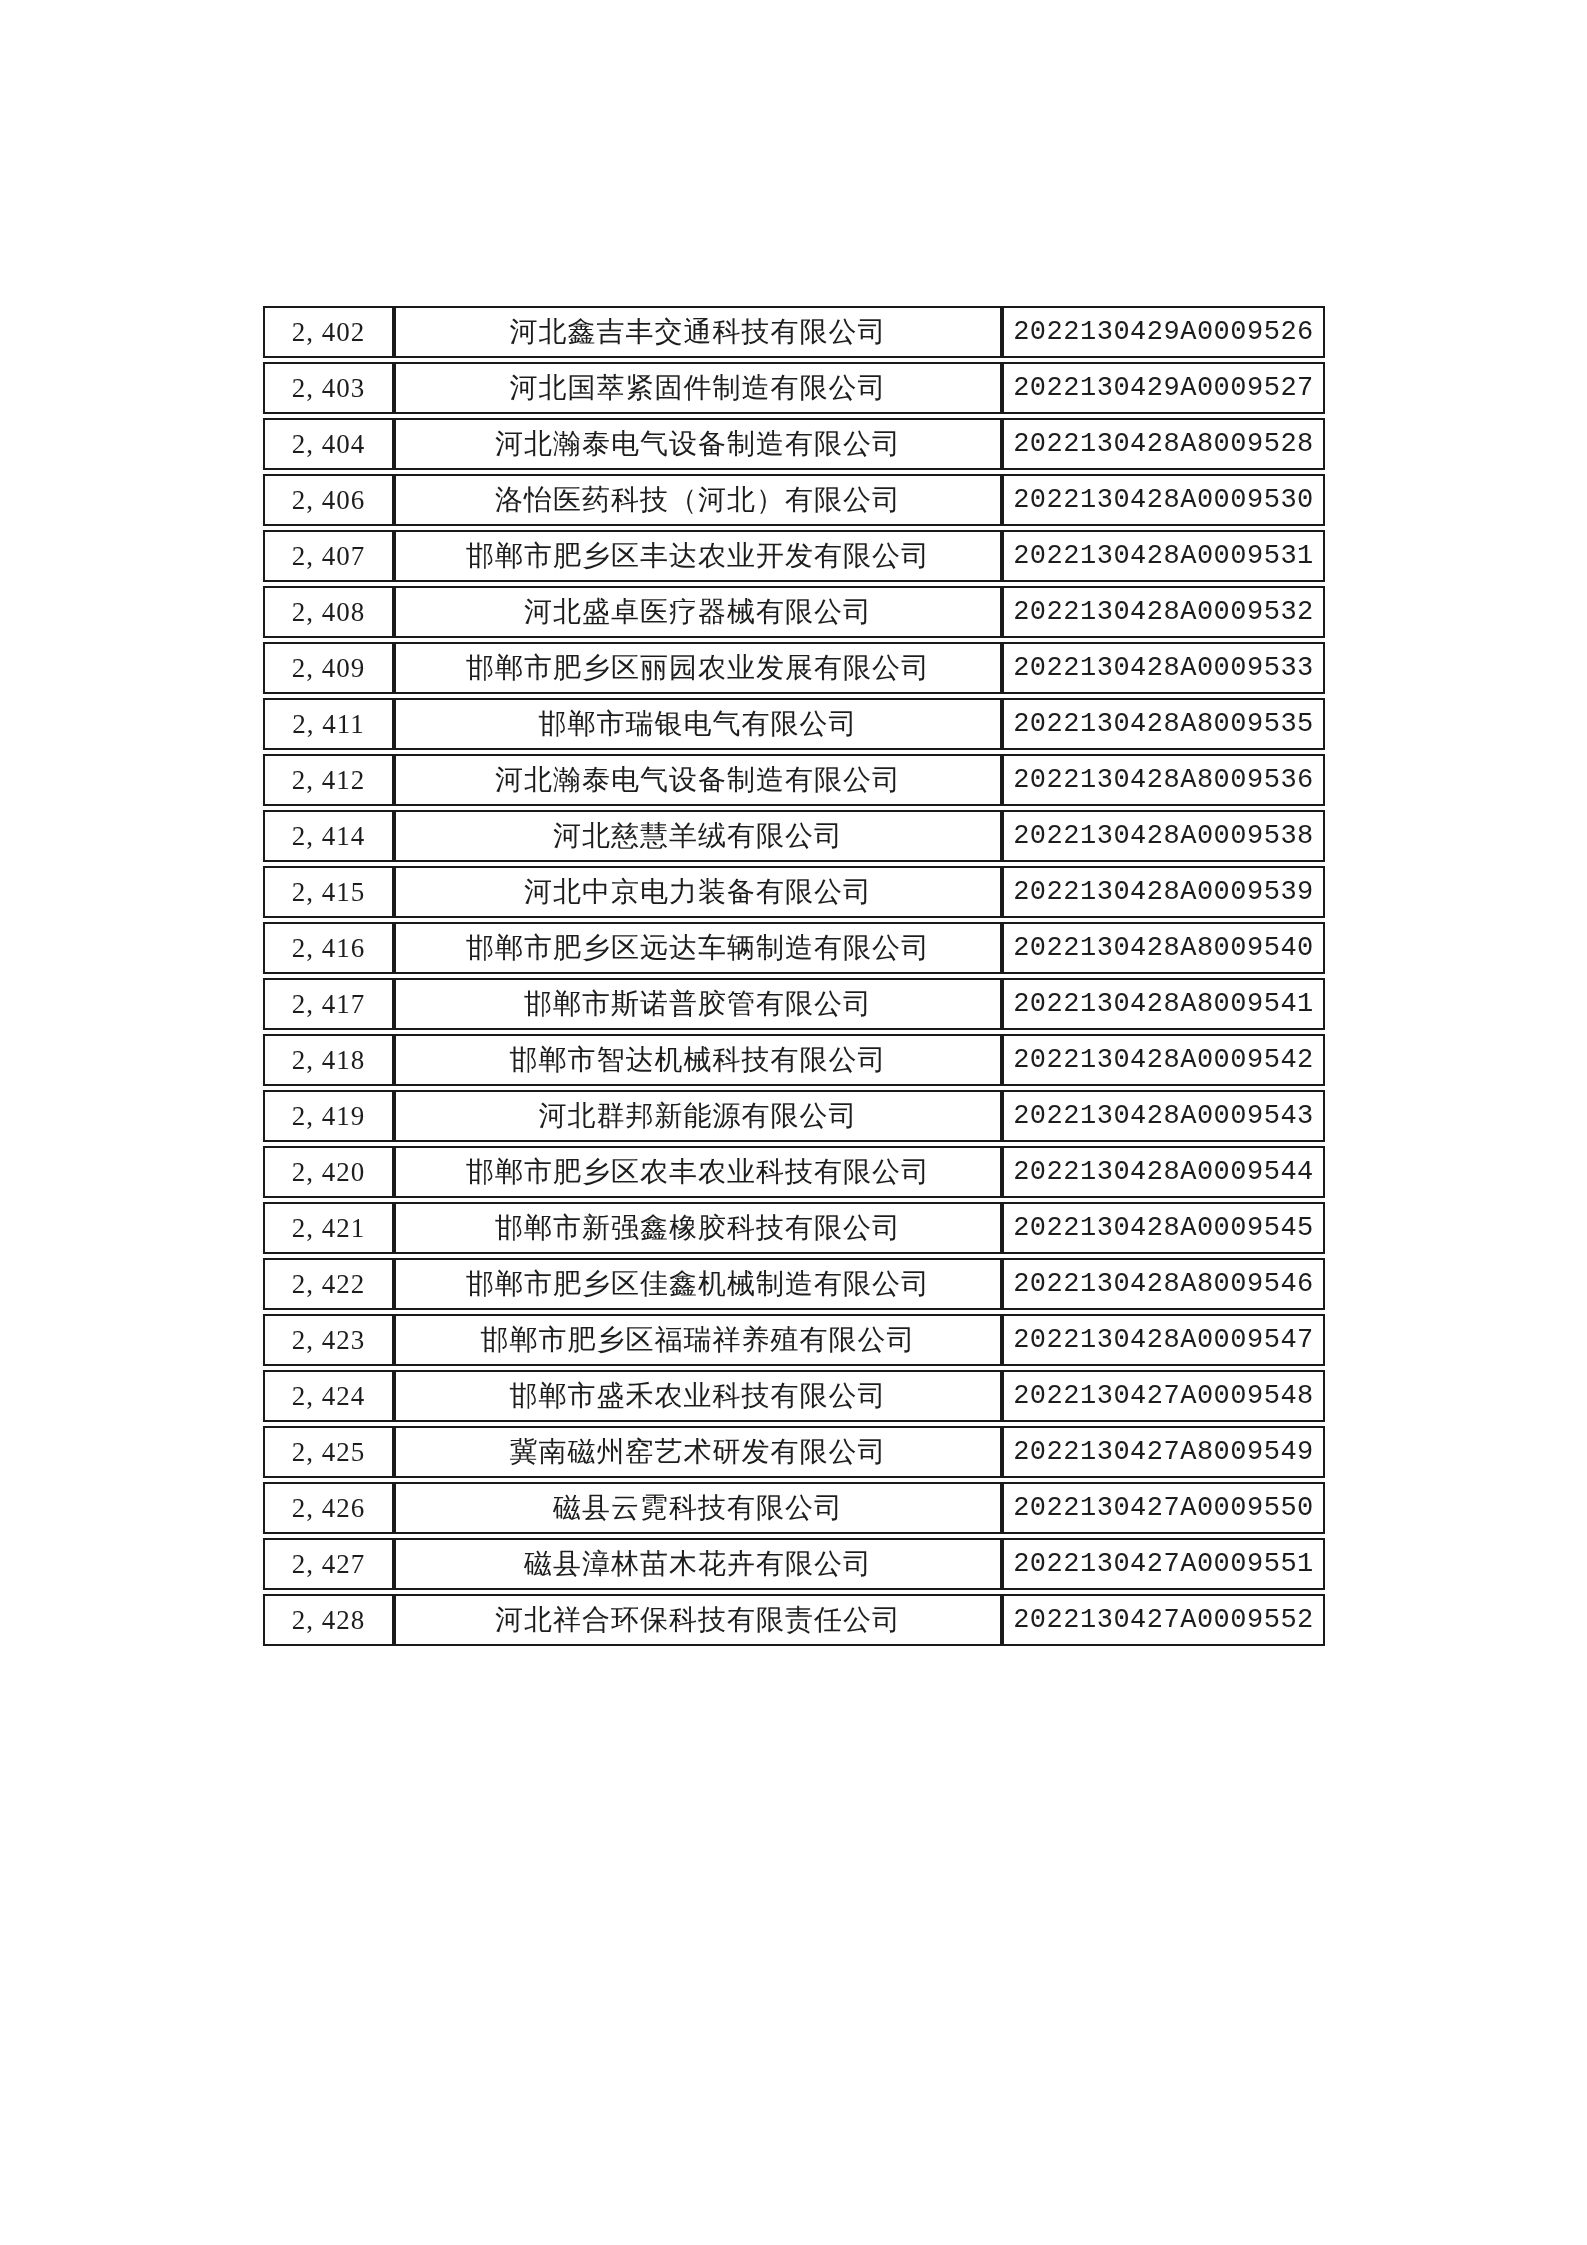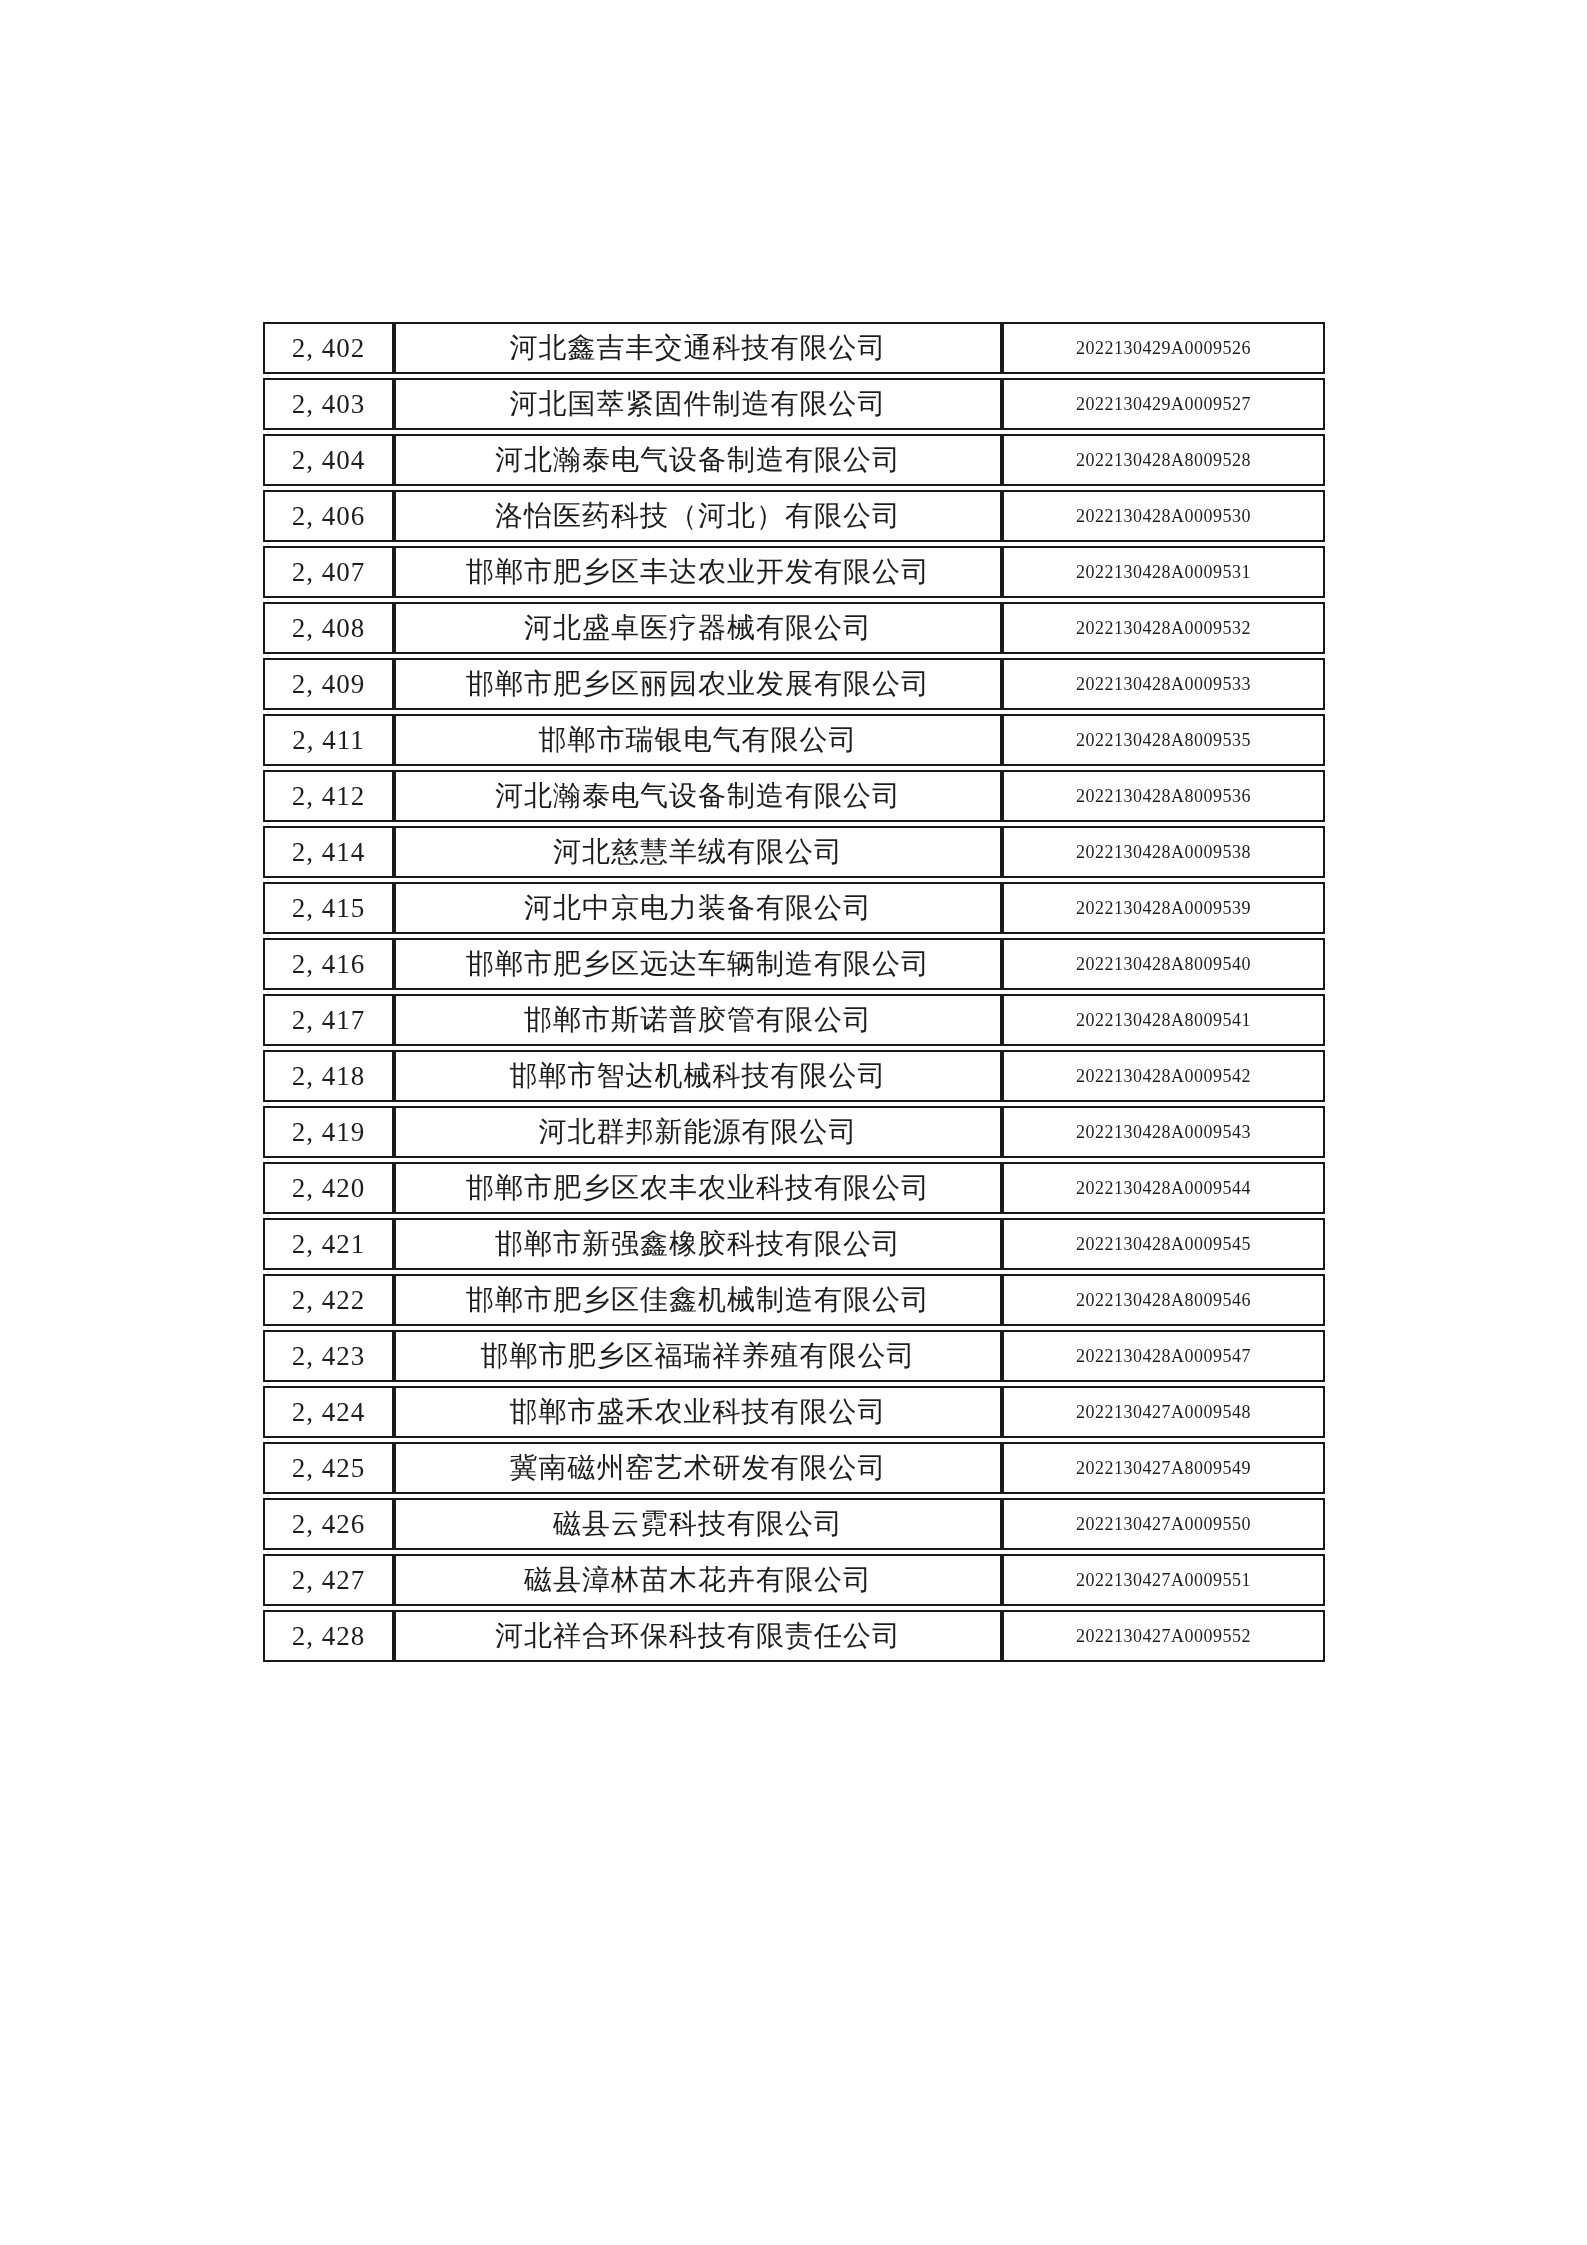--- a/index.html
+++ b/index.html
@@ -10,21 +10,21 @@
   .page {
     position: relative;
     width: 1587px;
     height: 2245px;
     background: #ffffff;
     overflow: hidden;
   }
   .reg-table {
     position: absolute;
     left: 263px;
-    top: 318px;
+    top: 302px;
     width: 1062px;
     border-collapse: separate;
     border-spacing: 0 4px;
     table-layout: fixed;
   }
   .reg-table td {
     border: 2px solid #1a1a1a;
     background: #ffffff;
     height: 48px;
     padding: 0 4px;
@@ -38,22 +38,22 @@
     font-family: "Liberation Serif", "DejaVu Serif", serif;
     font-size: 27px;
     letter-spacing: 1px;
   }
   td.cell-name {
     font-family: "Liberation Serif", "DejaVu Serif", serif;
     font-size: 28px;
     letter-spacing: 1px;
   }
   td.cell-code {
-    font-family: Liberation Serif, serif;
-    font-size: 18px;
+    font-family: Liberation Mono, monospace;
+    font-size: 27px;
     letter-spacing: 0.5px;
   }
 </style>
 </head>
 <body>
 
 <div class="page">
   <table class="reg-table">
     <colgroup>
       <col style="width:131px">

